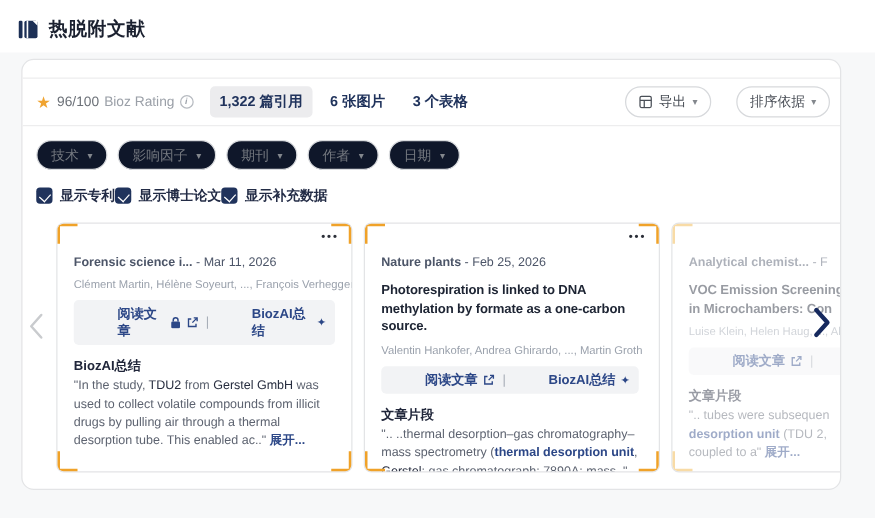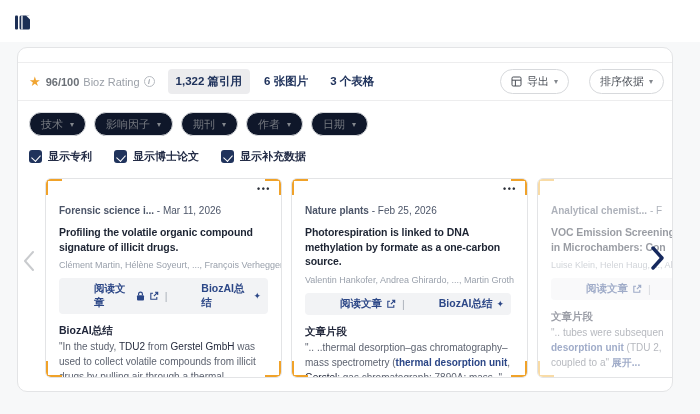--- a/index.html
+++ b/index.html
@@ -9,37 +9,37 @@
 
   .page-header { position:absolute; left:14px; top:14px; display:flex; align-items:center; gap:8px; z-index:3; }
   .page-title { font-size:15px; font-weight:700; color:#1b2130; letter-spacing:.5px; }
 
   .panel { position:absolute; left:17px; top:47px; width:656px; height:345px; background:#fff;
            border:1px solid #e3e4e6; border-radius:10px; overflow:hidden; z-index:2; }
   .top-strip { height:15px; border-bottom:1px solid #ededee; }
 
   .rating-row { display:flex; align-items:center; height:38px; padding:0 8px 0 11px; border-bottom:1px solid #ededee; }
   .star { font-size:13px; color:#f0a431; margin-right:5px; }
-  .rating-score { font-size:11px; font-weight:700; color:#6b7077; }
+  .rating-score { font-size:11px; font-weight:400; color:#6b7077; }
   .rating-label { font-size:11px; color:#9ba0a8; margin-left:4px; }
   .info { width:11px; height:11px; border:1px solid #b7bbc1; border-radius:50%; color:#9ba0a8;
           font-size:7px; display:flex; align-items:center; justify-content:center; margin-left:4px; font-style:italic; font-weight:700; }
   .tabs { display:flex; align-items:center; gap:6px; margin-left:13px; }
   .tab { padding:5px 8px; font-size:11.5px; font-weight:700; color:#20335c; border-radius:4px; cursor:pointer; white-space:nowrap; }
   .tab.selected { background:#ececee; }
   .actions { margin-left:auto; display:flex; gap:20px; }
   .pill-btn { height:25px; border:1px solid #d7d9dc; border-radius:13px; background:#fff; display:flex;
               align-items:center; gap:5px; padding:0 10px; font-size:11px; color:#4a4f57; cursor:pointer; white-space:nowrap; }
   .caret { font-size:8px; color:#83878d; }
 
   .filter-row { display:flex; gap:8px; padding:11px 11px 3px; }
   .fpill { height:24px; border:1px solid #d9dbde; border-radius:12px; background:#0f172a; display:flex;
            align-items:center; gap:7px; padding:0 11px; font-size:11px; color:#74787f; cursor:pointer; white-space:nowrap; }
 
-  .toggle-row { display:flex; align-items:flex-end; gap:22px; padding:10px 11px 6px; }
+  .toggle-row { display:flex; align-items:flex-end; padding:10px 11px 6px; }
   .toggle { display:flex; align-items:center; gap:6px; cursor:pointer; }
   .cb { width:13px; height:13px; background:#20335c; border-radius:3px; position:relative; flex:0 0 13px; }
   .cb::after { content:""; position:absolute; left:3.5px; top:2.5px; width:5px; height:7px;
                border:solid #fff; border-width:0 1.6px 1.6px 0; transform:rotate(42deg); }
   .toggle-label { font-size:11px; font-weight:700; color:#232c46; }
 
   .carousel-wrap { position:relative; height:214px; padding:8px 0 0 27px; }
   .cards { display:flex; gap:9px; }
   .card { position:relative; flex:0 0 237px; width:237px; height:200px; background:#fff;
           border:1px solid #e3e4e6; border-radius:6px; padding:26px 13px 14px; overflow:hidden; }
@@ -78,20 +78,21 @@
 <div class="page-header">
   <span style="line-height:0;">
     <svg width="17" height="17" viewBox="0 0 17 17">
       <rect x="1" y="1.5" width="3" height="14" rx="1" fill="#1c2f55"></rect>
       <rect x="5.5" y="1.5" width="10.5" height="14" rx="1.5" fill="#1c2f55"></rect>
       <rect x="7.3" y="1.5" width="1.3" height="14" fill="#fff"></rect>
       <polygon points="12,1.5 16,1.5 16,5.5" fill="#fff"></polygon>
       <polygon points="12.5,1.5 16,1.5 16,5" fill="#1c2f55" opacity="0"></polygon>
     </svg>
   </span>
+  <span class="page-title">热脱附文献</span>
 </div>
 
 <div class="panel">
   <div class="top-strip"></div>
 
   <div class="rating-row">
     <span class="star">★</span>
     <span class="rating-score">96/100</span>
     <span class="rating-label">Bioz Rating</span>
     <span class="info">i</span>
@@ -164,21 +165,21 @@
           </svg>
       </span>
     </button>
     <div class="cards" id="cards">
         <article class="card">
           <i class="bk tl"></i>
           <i class="bk tr"></i>
           <i class="bk bl"></i>
           <i class="bk br"></i>
           <span class="menu-dots">•••</span>
-          <div class="card-body"><div class="journal-line"><span class="jname">Forensic science i...</span><span> - Mar 11, 2026</span></div><h3 class="card-title"><span>Profiling the volatile organic compound signature of illicit drugs.</span></h3><div class="authors">Clément Martin, Hélène Soyeurt, ..., François Verheggen</div><div class="linkbar">
+          <div class="card-body"><div class="journal-line"><span class="jname">Forensic science i...</span><span> - Mar 11, 2026</span></div><div class="authors">Clément Martin, Hélène Soyeurt, ..., François Verheggen</div><div class="linkbar">
               <span class="link">阅读文章</span>
               <span style="line-height: 0;"><svg width="9" height="10" viewBox="0 0 9 10">
                   <rect x="1" y="4.2" width="7" height="5.3" rx="1" fill="#2c4787"></rect>
                   <path d="M2.6 4.2V3a1.9 1.9 0 013.8 0v1.2" stroke="#2c4787" fill="none" stroke-width="1.2"></path>
                 </svg></span>
               <span style="line-height: 0;"><svg width="10" height="10" viewBox="0 0 10 10" fill="none" stroke="#2c4787" stroke-width="1.1">
                   <path d="M4 2.2H1.8v6h6V6"></path>
                   <path d="M6 1.3h2.7V4M8.5 1.5L4.9 5.1"></path>
                 </svg></span>
               <span class="divider">|</span>

